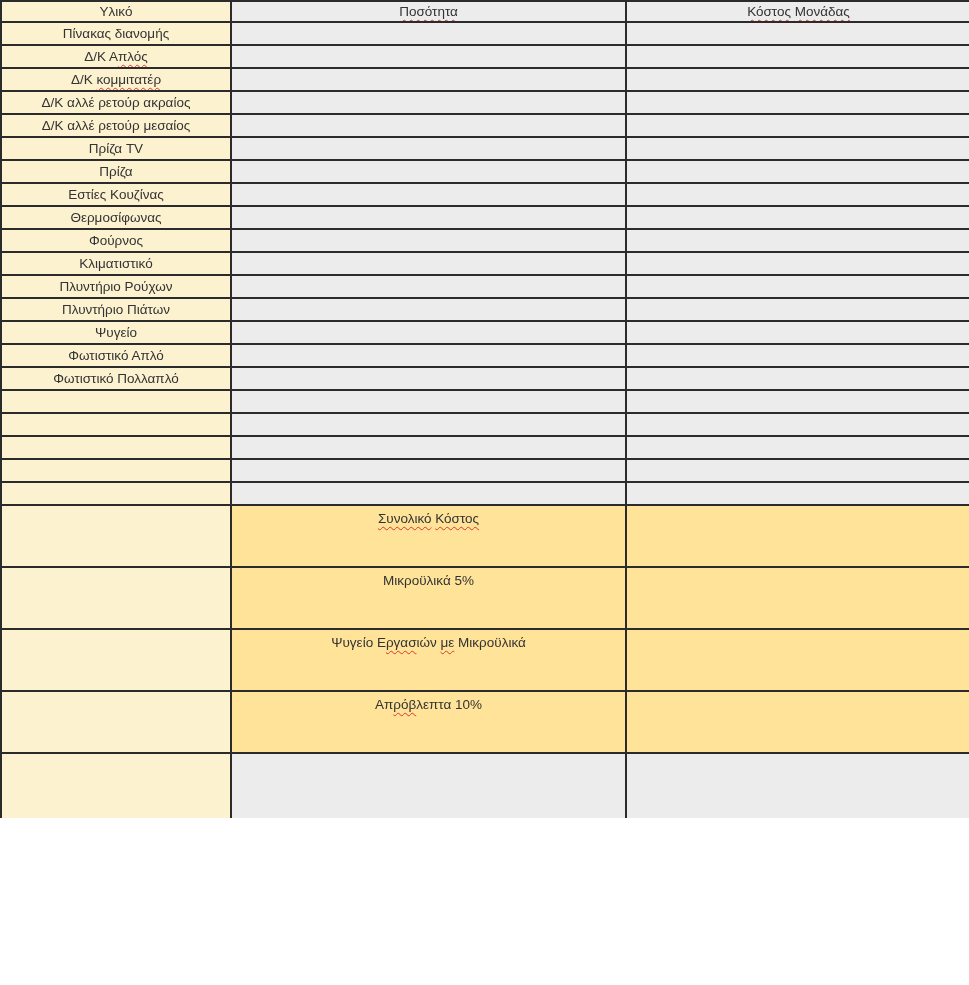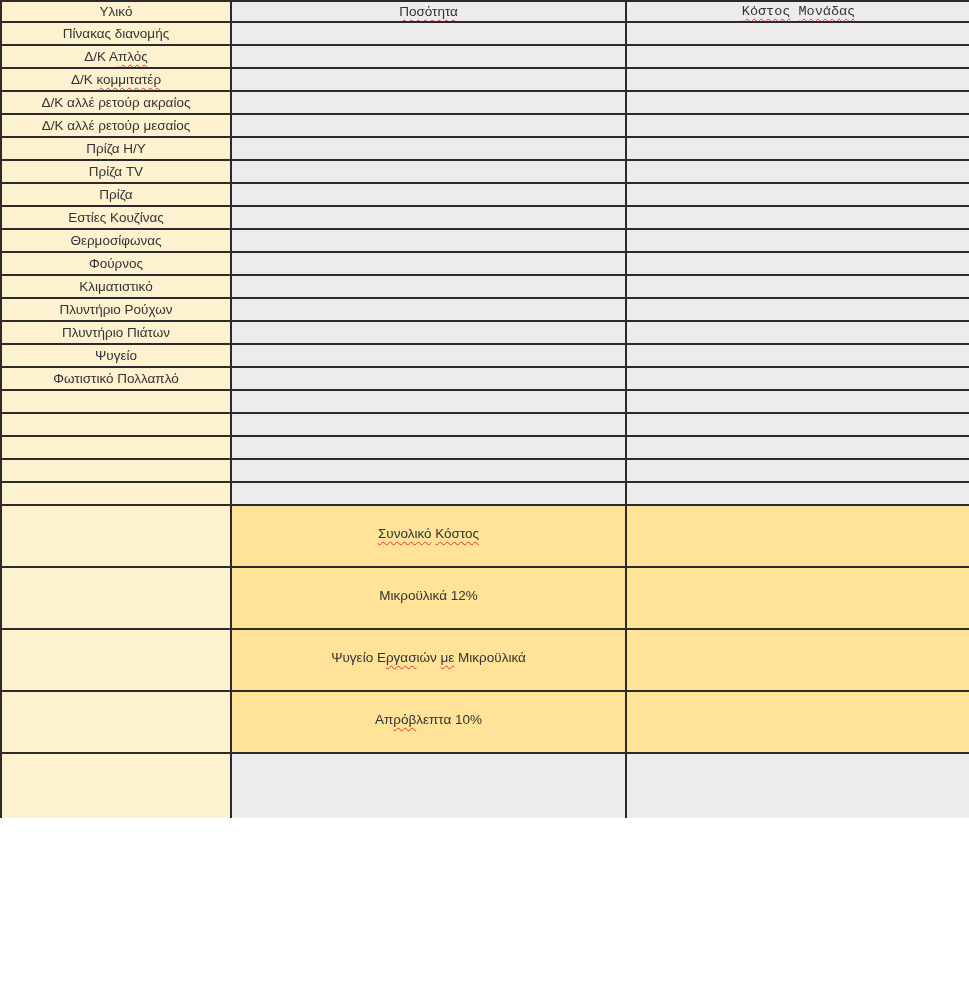--- a/index.html
+++ b/index.html
@@ -8,30 +8,30 @@
   }
   *{box-sizing:border-box; margin:0; padding:0;}
   html,body{width:969px; height:985px; overflow:hidden; background:var(--page);
     font-family:"Liberation Sans","DejaVu Sans",sans-serif; color:var(--ink);}
   .sheet{width:969px; height:985px; overflow:hidden;}
   table{border-collapse:collapse; table-layout:fixed; width:969px;}
   col.c1{width:230px;} col.c2{width:395px;} col.c3{width:344px;}
   th,td{border:2px solid var(--border); font-weight:normal; font-size:13.5px;
     text-align:center; vertical-align:middle; padding:0 4px; overflow:hidden;
     white-space:nowrap;}
-  td:last-child, th:last-child{border-right:none;font-family:Liberation Mono, monospace;}
+  td:last-child, th:last-child{border-right:none;}
   tr:last-child td{border-bottom:none;}
   tr.header-row th{height:21px;}
   tr.material-row td, tr.empty-row td{height:23px;}
   tr.summary-row td{height:62px;}
   tr.trailing-row td{height:65px;}
   .bg-mat{background:var(--cream);}
   .bg-val{background:var(--gray);}
   .bg-sum{background:var(--amber);}
-  .top-align{vertical-align:top; padding-top:20px;}
+  .top-align{vertical-align:top; padding-top:5px;}
   .sp{text-decoration-line:underline; text-decoration-style:wavy;
     text-decoration-color:var(--sp); text-decoration-thickness:1px;
     text-underline-offset:3px; text-decoration-skip-ink:none;}
 </style>
 </head>
 <body>
 
 <div class="sheet">
   <table>
     <colgroup>
@@ -62,25 +62,20 @@
           <td class="bg-val"></td>
           <td class="bg-val"></td>
         </tr>
         <tr class="material-row">
           <td class="bg-mat"><span>Δ/Κ αλλέ ρετούρ ακραίος</span></td>
           <td class="bg-val"></td>
           <td class="bg-val"></td>
         </tr>
         <tr class="material-row">
           <td class="bg-mat"><span>Δ/Κ αλλέ ρετούρ μεσαίος</span></td>
-          <td class="bg-val"></td>
-          <td class="bg-val"></td>
-        </tr>
-        <tr class="material-row">
-          <td class="bg-mat"><span>Πρίζα Η/Υ</span></td>
           <td class="bg-val"></td>
           <td class="bg-val"></td>
         </tr>
         <tr class="material-row">
           <td class="bg-mat"><span>Πρίζα TV</span></td>
           <td class="bg-val"></td>
           <td class="bg-val"></td>
         </tr>
         <tr class="material-row">
           <td class="bg-mat"><span>Πρίζα</span></td>
@@ -116,20 +111,25 @@
           <td class="bg-mat"><span>Πλυντήριο Πιάτων</span></td>
           <td class="bg-val"></td>
           <td class="bg-val"></td>
         </tr>
         <tr class="material-row">
           <td class="bg-mat"><span>Ψυγείο</span></td>
           <td class="bg-val"></td>
           <td class="bg-val"></td>
         </tr>
         <tr class="material-row">
+          <td class="bg-mat"><span>Φωτιστικό Απλό</span></td>
+          <td class="bg-val"></td>
+          <td class="bg-val"></td>
+        </tr>
+        <tr class="material-row">
           <td class="bg-mat"><span>Φωτιστικό Πολλαπλό</span></td>
           <td class="bg-val"></td>
           <td class="bg-val"></td>
         </tr>
         <tr class="empty-row">
           <td class="bg-mat"></td>
           <td class="bg-val"></td>
           <td class="bg-val"></td>
         </tr>
         <tr class="empty-row">
@@ -152,21 +152,21 @@
           <td class="bg-val"></td>
           <td class="bg-val"></td>
         </tr>
         <tr class="summary-row">
           <td class="bg-mat"></td>
           <td class="bg-sum top-align"><span class="sp">Συνολικό</span><span> </span><span class="sp">Κόστος</span></td>
           <td class="bg-sum"></td>
         </tr>
         <tr class="summary-row">
           <td class="bg-mat"></td>
-          <td class="bg-sum top-align"><span>Μικροϋλικά 12%</span></td>
+          <td class="bg-sum top-align"><span>Μικροϋλικά 5%</span></td>
           <td class="bg-sum"></td>
         </tr>
         <tr class="summary-row">
           <td class="bg-mat"></td>
           <td class="bg-sum top-align"><span>Ψυγείο Ε</span><span class="sp">ργασ</span><span>ιών </span><span class="sp">με</span><span> Μικροϋλικά</span></td>
           <td class="bg-sum"></td>
         </tr>
         <tr class="summary-row">
           <td class="bg-mat"></td>
           <td class="bg-sum top-align"><span>Απ</span><span class="sp">ρόβ</span><span>λεπτα 10%</span></td>

